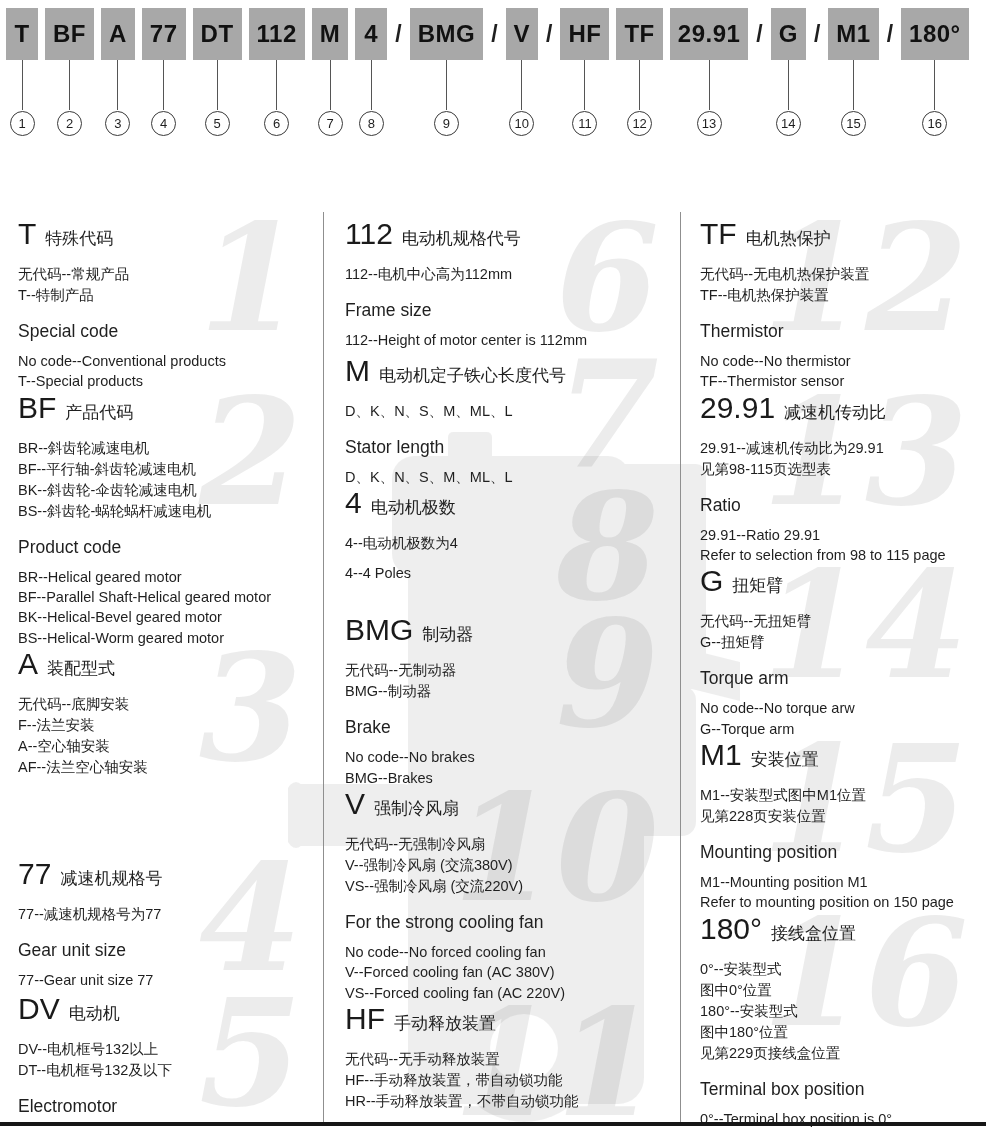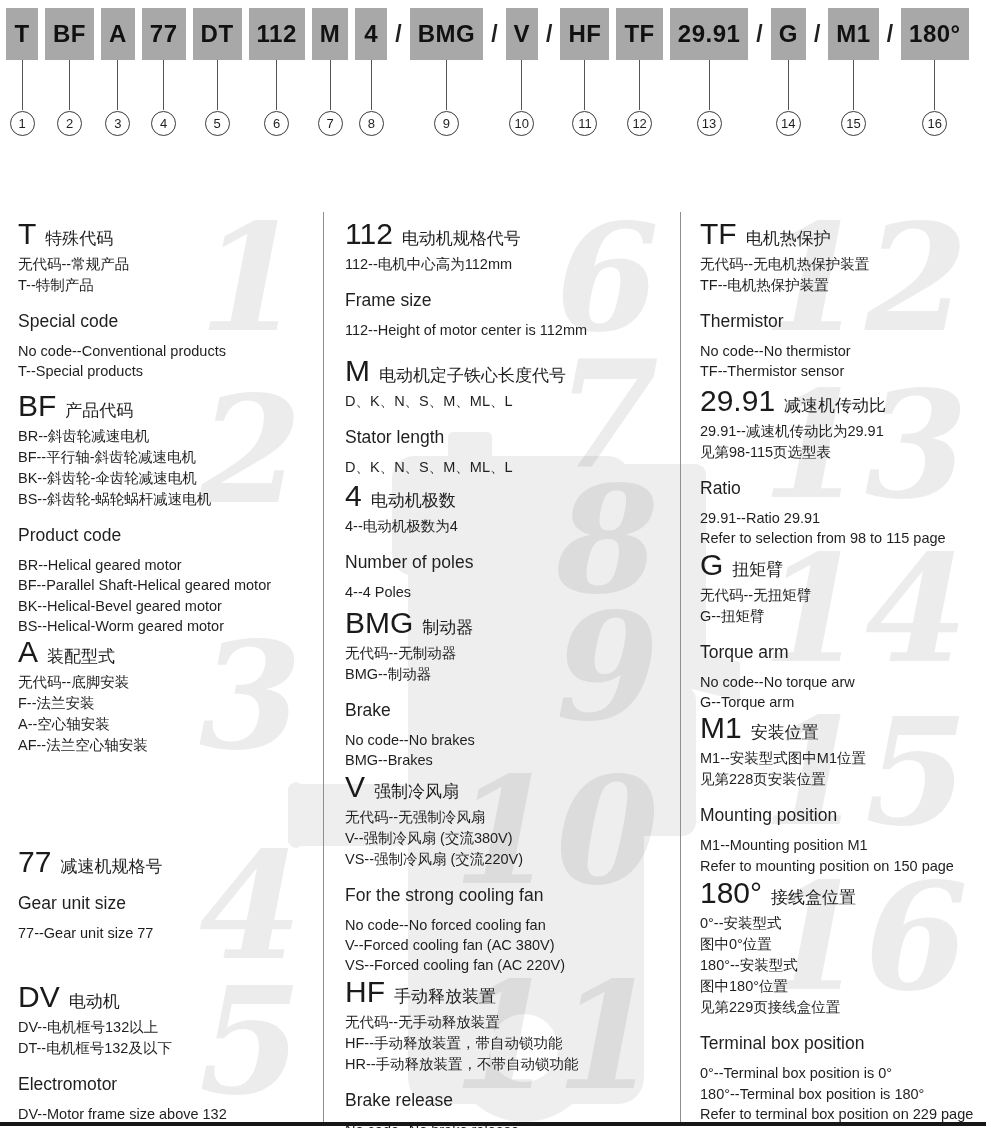--- a/index.html
+++ b/index.html
@@ -44,21 +44,21 @@
   .section{position:relative;}
   .wm{
     position:absolute;right:12px;top:-14px;z-index:0;
     font-family:"DejaVu Serif","Liberation Serif",serif;
     font-style:italic;font-weight:bold;font-size:148px;line-height:1;
     color:rgba(70,70,70,0.10);pointer-events:none;white-space:nowrap;
   }
   .sec-head{display:flex;align-items:baseline;gap:9px;position:relative;z-index:1;}
   .sec-code{font-size:30px;line-height:1.05;color:#1a1a1a;}
   .sec-zh-title{font-size:17px;font-weight:normal;}
-  .zh-lines{font-size:14.5px;line-height:1.45;margin-top:4px;white-space:pre-line;position:relative;z-index:1;}
+  .zh-lines{font-size:14.5px;line-height:1.45;margin-top:14px;white-space:pre-line;position:relative;z-index:1;}
   .en-title{font-size:17.5px;margin-top:15px;position:relative;z-index:1;}
   .en-lines{font-size:14.5px;line-height:1.4;margin-top:9px;white-space:pre-line;position:relative;z-index:1;}
 </style>
 </head>
 <body>
 
 <svg class="bg-motor" width="452" height="694" viewBox="0 0 452 694">
   <g fill="#8f8f8f" opacity="0.14">
     <rect x="160" y="4" width="44" height="30" rx="5"></rect>
     <rect x="104" y="28" width="238" height="120" rx="22"></rect>
@@ -209,20 +209,21 @@
 F--法兰安装
 A--空心轴安装
 AF--法兰空心轴安装</div>
   </div>
   <div class="section" style="min-height:135px">
     <span class="wm">4</span>
     <div class="sec-head">
         <span class="sec-code">77</span>
         <span class="sec-zh-title">减速机规格号</span>
       </div>
+    <div class="zh-lines">77--减速机规格号为77</div>
     <div class="en-title">Gear unit size</div>
     <div class="en-lines">77--Gear unit size 77</div>
   </div>
   <div class="section">
     <span class="wm">5</span>
     <div class="sec-head">
         <span class="sec-code">DV</span>
         <span class="sec-zh-title">电动机</span>
       </div>
     <div class="zh-lines">DV--电机框号132以上
@@ -254,21 +255,20 @@
     <div class="en-title">Stator length</div>
     <div class="en-lines">D、K、N、S、M、ML、L</div>
   </div>
   <div class="section" style="min-height:127px">
     <span class="wm">8</span>
     <div class="sec-head">
         <span class="sec-code">4</span>
         <span class="sec-zh-title">电动机极数</span>
       </div>
     <div class="zh-lines">4--电动机极数为4</div>
-    <div class="en-title">Number of poles</div>
     <div class="en-lines">4--4 Poles</div>
   </div>
   <div class="section" style="min-height:163px">
     <span class="wm">9</span>
     <div class="sec-head">
         <span class="sec-code">BMG</span>
         <span class="sec-zh-title">制动器</span>
       </div>
     <div class="zh-lines">无代码--无制动器
 BMG--制动器</div>

